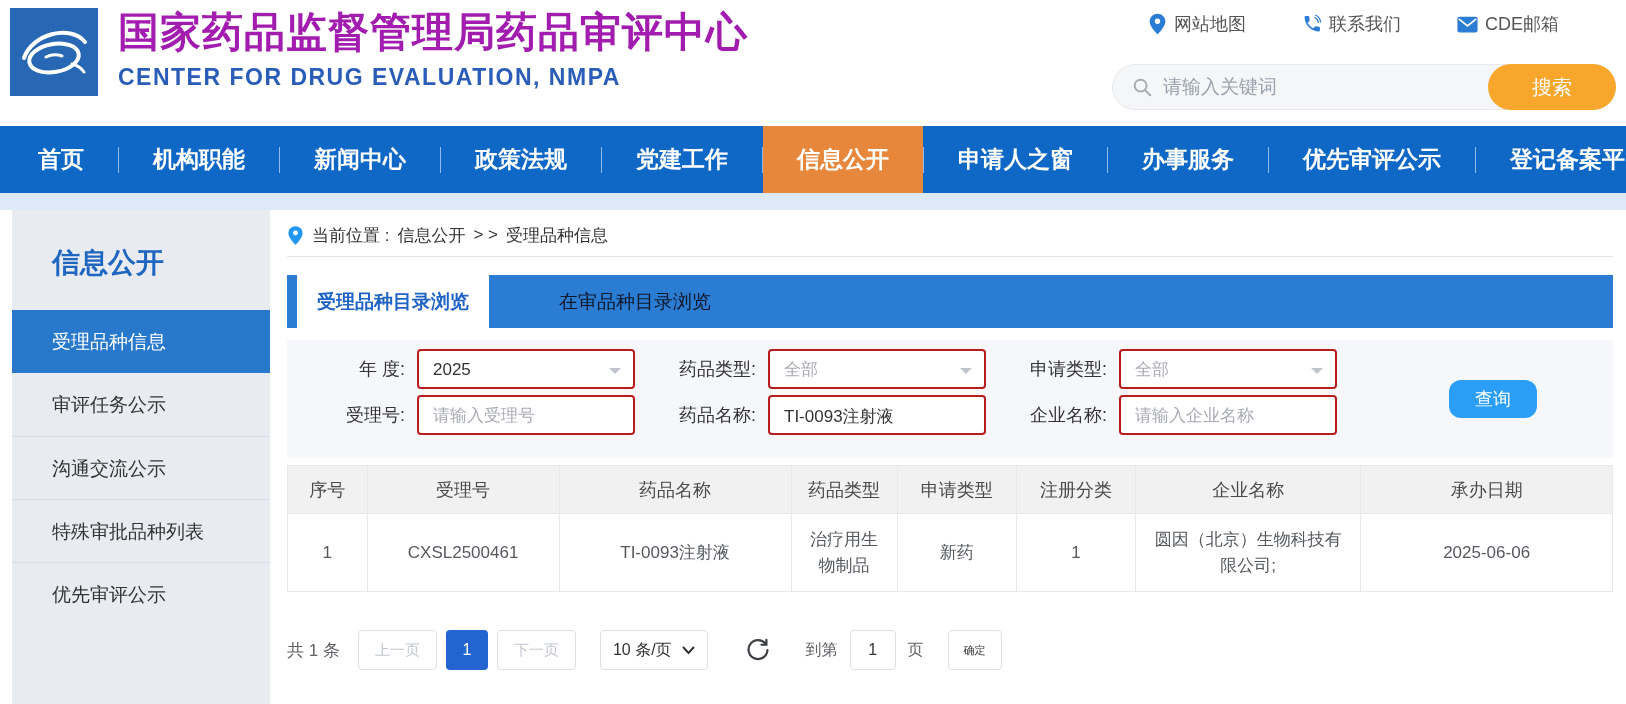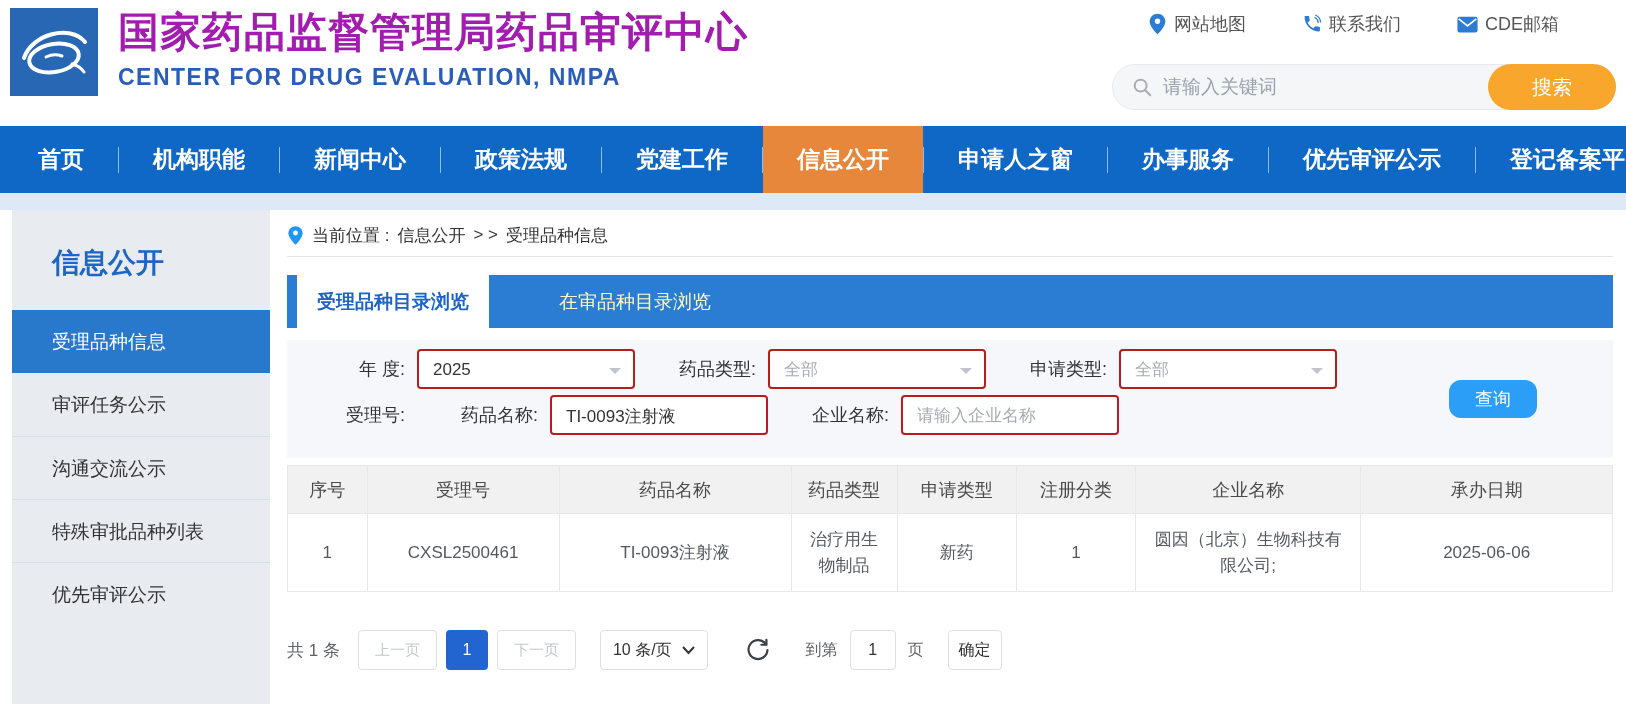--- a/index.html
+++ b/index.html
@@ -41,21 +41,21 @@
   .side-item + .side-item { border-top:1px solid #d8dee8; }
   .side-item.active { background:#2878cc; color:#fff; border-top:none; }
   .side-item.active + .side-item { border-top:none; }
   
   .main { position:absolute; left:287px; top:210px; width:1326px; height:494px; }
   .crumbs { display:flex; align-items:center; gap:8px; padding-top:10px; height:40px; font-size:17px; color:#333; }
   .crumbs .link { cursor:pointer; }
   .divider { border-bottom:1px solid #e4e4e4; margin-top:6px; }
   .tabbar { margin-top:18px; height:53px; background:#2b7cd3; display:flex; align-items:stretch;
     padding-left:10px; }
-  .tab { height:53px; line-height:53px; text-align:center; font-size:19px; color:#fef9c3; cursor:pointer; }
+  .tab { height:53px; line-height:53px; text-align:center; font-size:19px; color:#0f172a; cursor:pointer; }
   .tab.t1 { width:192px; }
   .tab.t2 { width:292px; }
   .tab.active { background:#fff; color:#1f63c4; font-weight:bold; }
   
   .panel { margin-top:12px; height:118px; background:#f5f7fa; position:relative; padding-top:9px; }
   .frow { display:flex; align-items:center; margin-left:25px; margin-bottom:6px; }
   .fgroup { display:flex; align-items:center; margin-right:28px; }
   .flabel { width:93px; text-align:right; font-size:18px; color:#333; margin-right:12px; white-space:nowrap; }
   .field { position:relative; width:218px; height:40px; background:#fff; border:2px solid #b91c1c;
     border-radius:4px; }
@@ -84,21 +84,21 @@
   .pg-num { width:42px; height:40px; line-height:40px; margin:0 9px; text-align:center; border-radius:4px;
     background:#2365d0; color:#fff; font-size:16px; cursor:pointer; }
   .pg-size { margin-left:24px; height:40px; background:#fff; border:1px solid #dcdfe6; border-radius:4px;
     display:flex; align-items:center; padding:0 12px; gap:10px; cursor:pointer; font-size:16px; color:#333; }
   .pg-refresh { margin-left:36px; width:30px; height:30px; cursor:pointer; display:flex; align-items:center; }
   .goto-label { margin-left:32px; }
   .goto-input { margin-left:12px; width:46px; height:40px; border:1px solid #dcdfe6; border-radius:4px;
     text-align:center; font-size:16px; color:#333; outline:none; font-family:inherit; }
   .goto-unit { margin-left:12px; }
   .confirm-btn { margin-left:24px; width:54px; height:40px; background:#fff; border:1px solid #dcdfe6;
-    border-radius:4px; font-size:16px; color:#333; cursor:pointer; font-family:inherit; }
+    border-radius:4px; font-size:11px; color:#333; cursor:pointer; font-family:inherit; }
 </style>
 </head>
 <body>
 
 <div class="header">
   <svg class="logo" viewBox="0 0 88 88">
     <rect width="88" height="88" fill="#2767b4"></rect>
     <g fill="none" stroke="#ffffff" stroke-linecap="round">
       <path d="M14 50 C 22 26, 60 16, 75 34" stroke-width="4"></path>
       <ellipse cx="44" cy="50" rx="25" ry="14" stroke-width="4" transform="rotate(-10 44 50)"></ellipse>
@@ -216,20 +216,23 @@
         <span class="flabel">申请类型:</span>
         <div class="field">
           <span class="val muted">全部</span>
           <span class="sel-arrow"></span>
         </div>
       </div>
     </div>
     <div class="frow">
       <div class="fgroup">
         <span class="flabel">受理号:</span>
+        <div class="field">
+          <input type="text" placeholder="请输入受理号" style="">
+        </div>
       </div>
       <div class="fgroup">
         <span class="flabel">药品名称:</span>
         <div class="field">
           <input type="text" value="TI-0093注射液" style="">
         </div>
       </div>
       <div class="fgroup">
         <span class="flabel">企业名称:</span>
         <div class="field">

